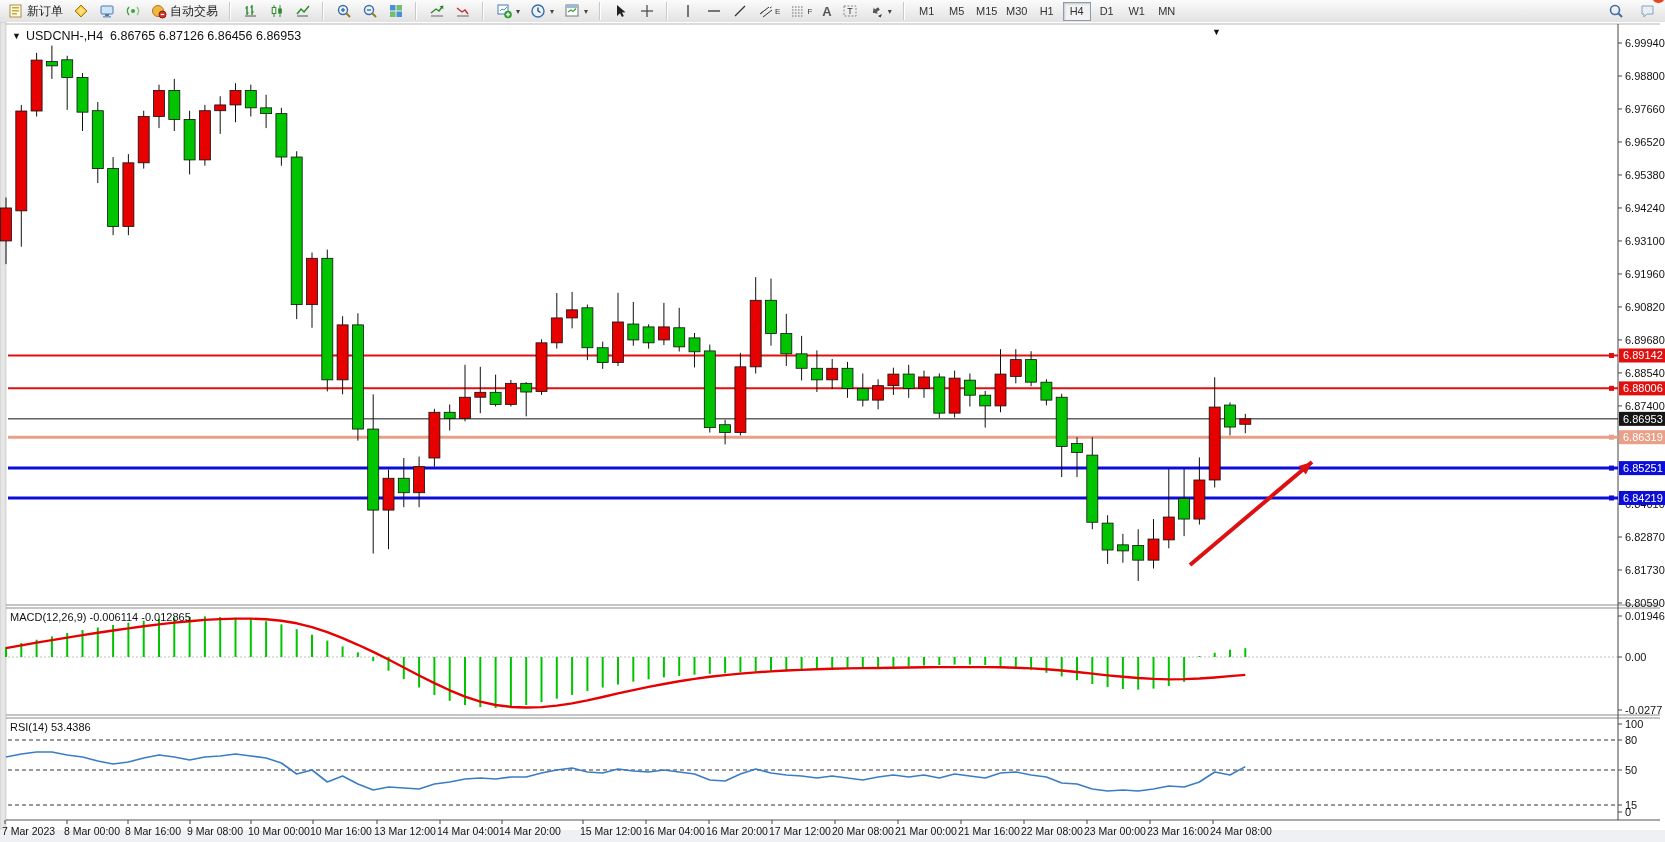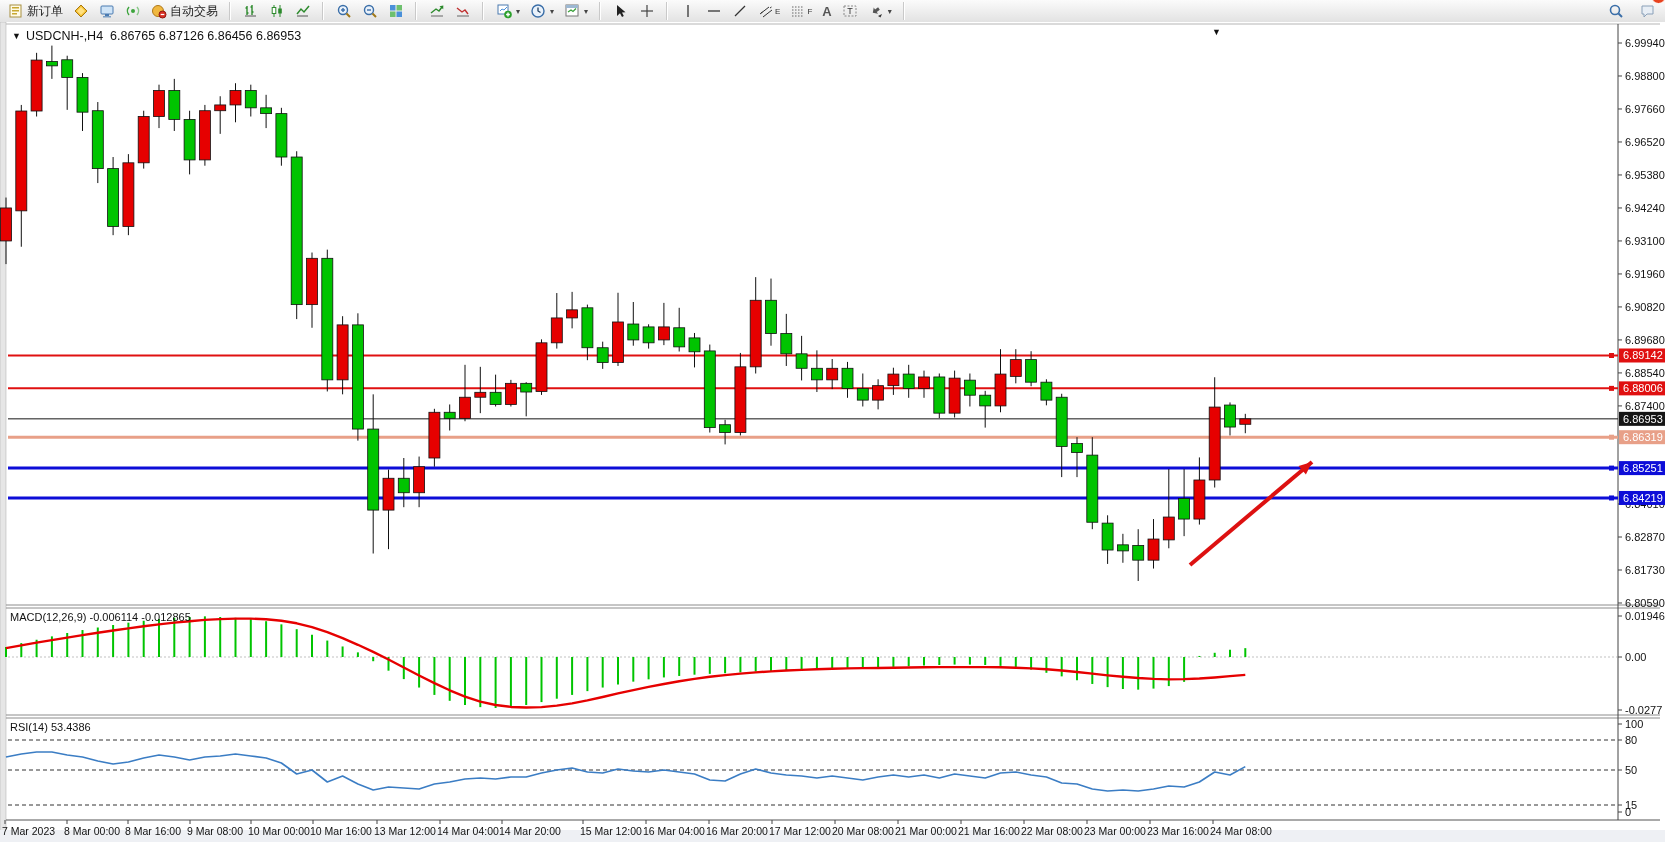--- a/index.html
+++ b/index.html
@@ -274,20 +274,31 @@
       <span class="icon16">
         <svg width="16" height="16">
               <path d="M3 7 L8 2 L8 5 L13 5 L13 9 L8 9 L8 12 Z" fill="#555" transform="rotate(-35 8 7) scale(.75) translate(2,3)"></path>
               <path d="M10 13 l4-2-1.5 3.5z" fill="#333"></path>
             </svg>
       </span>
       <span class="caret">▾</span>
     </div>
   </div>
   <div class="sep"></div>
+  <div class="tbgroup" id="tf-group">
+        <div class="tf">M1</div>
+        <div class="tf">M5</div>
+        <div class="tf">M15</div>
+        <div class="tf">M30</div>
+        <div class="tf">H1</div>
+        <div class="tf active">H4</div>
+        <div class="tf">D1</div>
+        <div class="tf">W1</div>
+        <div class="tf">MN</div>
+      </div>
   <div id="tb-right">
     <div class="tbtn">
       <span class="icon16">
         <svg width="16" height="16">
               <circle cx="7" cy="7" r="4.5" fill="none" stroke="#3a6ea8" stroke-width="1.6"></circle>
               <line x1="10.5" y1="10.5" x2="14" y2="14" stroke="#3a6ea8" stroke-width="2"></line>
             </svg>
       </span>
     </div>
     <div class="tbtn" style="position:relative;">

